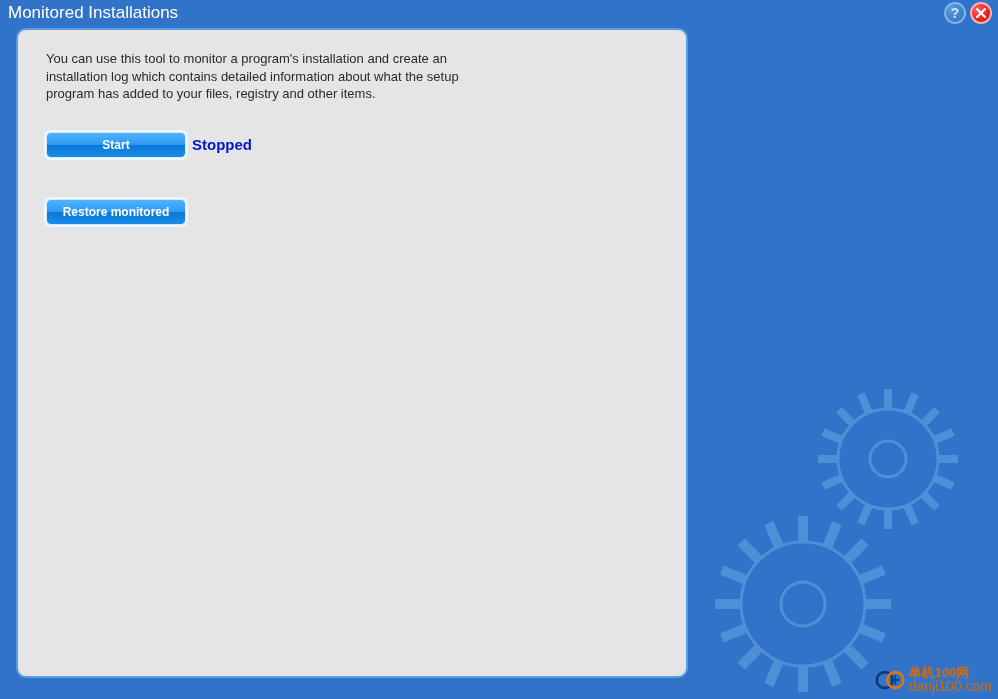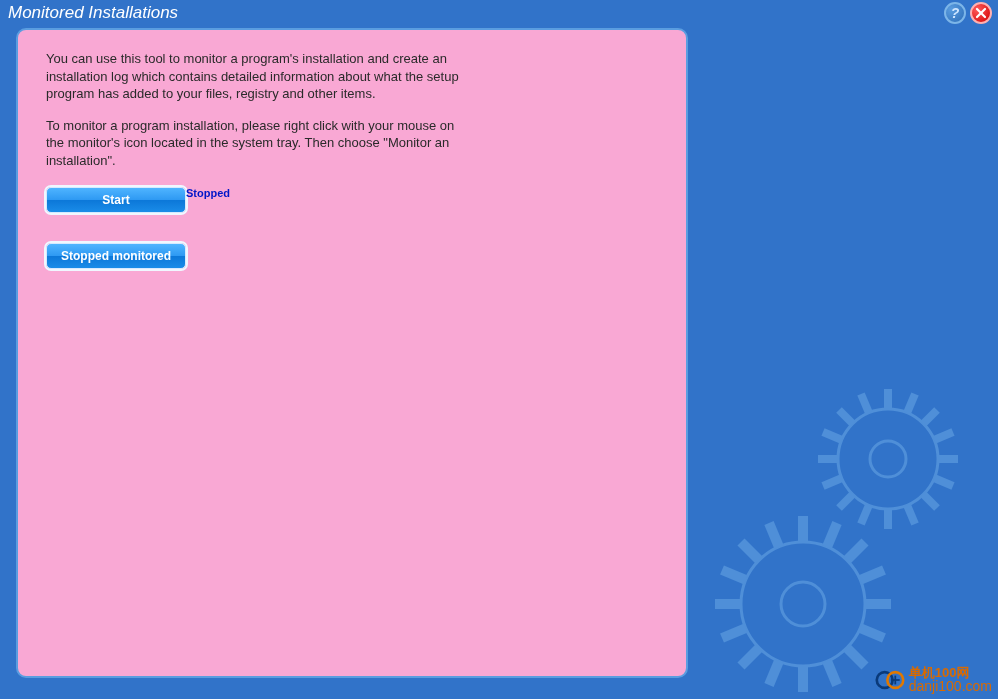--- a/index.html
+++ b/index.html
@@ -10,21 +10,20 @@
       font-family: Tahoma, Verdana, Arial, sans-serif;
       position: relative;
       overflow: hidden;
     }
     .header {
       height: 26px;
       display: flex;
       align-items: center;
       padding: 0 8px;
       position: relative;
-      font-style: italic;
     }
     .title {
       color: white;
       font-size: 17px;
       font-weight: normal;
     }
     .header-controls {
       position: absolute;
       right: 6px;
       top: 2px;
@@ -57,36 +56,37 @@
       justify-content: center;
       cursor: pointer;
     }
     .close-btn svg { display:block; }
     .content-panel {
       position: absolute;
       left: 16px;
       top: 28px;
       width: 672px;
       height: 650px;
-      background: #f9a8d4;
+      background: #e5e5e5;
       border: 2px solid #5a9de0;
       border-radius: 10px;
       padding: 20px 28px;
     }
     .para {
       color: #2a2a2a;
       font-size: 13px;
       line-height: 1.35;
       margin-bottom: 14px;
       max-width: 420px;
     }
     .button-row {
       display: flex;
-      align-items: flex-start;
-      margin-top: 18px;
+      align-items: center;
+      gap: 6px;
+      margin-top: 29px;
     }
     .action-btn {
       width: 140px;
       height: 26px;
       background: linear-gradient(to bottom, #4fb4ff 0%, #2f9af3 48%, #0c78d9 52%, #1a8ce8 100%);
       border: 1px solid #d5eaff;
       outline: 2px solid #f0f7ff;
       border-radius: 5px;
       color: white;
       font-weight: bold;
@@ -95,21 +95,21 @@
       cursor: pointer;
       margin-bottom: 12px;
       display: flex;
       align-items: center;
       justify-content: center;
       box-shadow: 0 0 0 1px rgba(120,170,230,0.4);
     }
     .status-label {
       color: #0016c8;
       font-weight: bold;
-      font-size: 11px;
+      font-size: 15px;
       margin-bottom: 12px;
     }
     .gears {
       position: absolute;
       right: 0px;
       bottom: 0px;
       pointer-events: none;
     }
     .watermark {
       position: absolute;
@@ -141,28 +141,27 @@
       <svg width="12" height="12" viewBox="0 0 12 12">
         <line x1="2" y1="2" x2="10" y2="10" stroke="white" stroke-width="2.2" stroke-linecap="round"></line>
         <line x1="10" y1="2" x2="2" y2="10" stroke="white" stroke-width="2.2" stroke-linecap="round"></line>
       </svg>
     </div>
   </div>
 </div>
 
 <div class="content-panel">
   <p class="para">You can use this tool to monitor a program's installation and create an installation log which contains detailed information about what the setup program has added to your files, registry and other items.</p>
-  <p class="para">To monitor a program installation, please right click with your mouse on the monitor's icon located in the system tray. Then choose "Monitor an installation".</p>
 
   <div class="button-row">
     <button class="action-btn">Start</button>
     <span class="status-label">Stopped</span>
   </div>
   <div class="button-row">
-    <button class="action-btn">Stopped monitored</button>
+    <button class="action-btn">Restore monitored</button>
   </div>
 </div>
 
 <svg class="gears" width="290" height="330" viewBox="0 0 290 330">
   <g fill="none" stroke="#4f8fd8" stroke-width="3">
     <g transform="translate(180,90)">
       <circle r="50"></circle>
       <circle r="18"></circle>
       <g stroke-width="8">
         <line x1="0" y1="-70" x2="0" y2="-50"></line>

